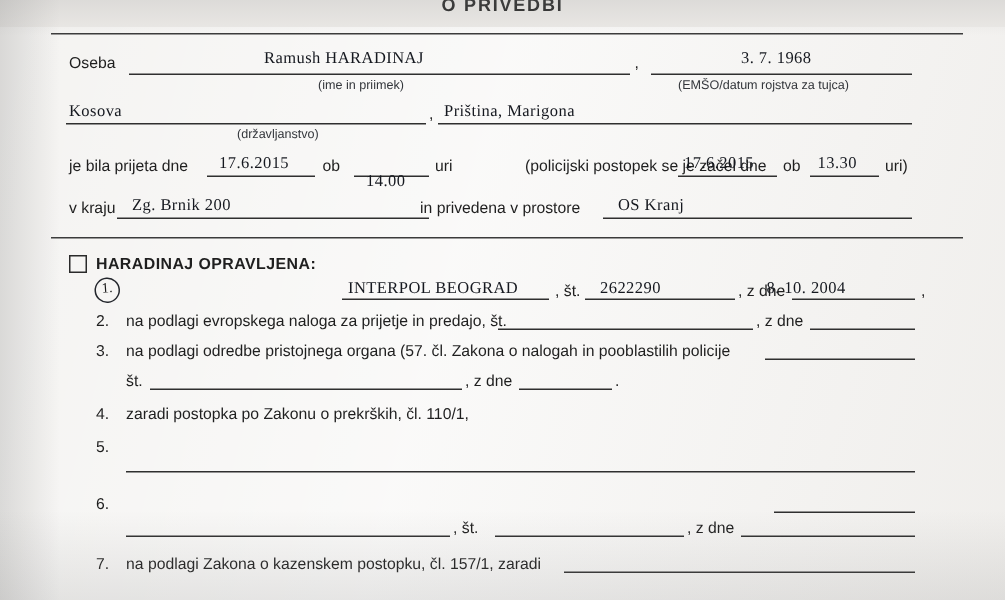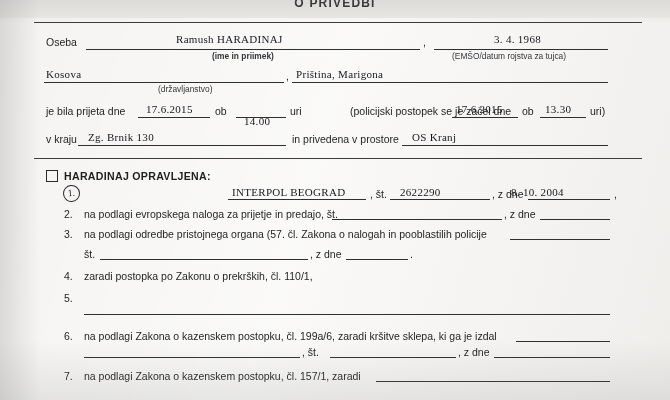--- a/index.html
+++ b/index.html
@@ -126,22 +126,22 @@
   <div class="top-band"></div>
   <div class="title">O PRIVEDBI</div>
 
   <div class="rule" style="left:34px; top:22px; width:608px;"></div>
 
   <div class="t" style="left:46px; top:36px;">Oseba</div>
   <div class="uline" style="left:86px; top:49px; width:334px;"></div>
   <div class="t handw" style="left:176px; top:33px;">Ramush HARADINAJ</div>
   <div class="t" style="left:423px; top:36px;">,</div>
   <div class="uline" style="left:434px; top:49px; width:174px;"></div>
-  <div class="t handw" style="left:494px; top:33px;">3. 4. 1968</div>
-  <div class="t caption" style="left:212px; top:51px;font-weight:bold;">(ime in priimek)</div>
+  <div class="t handw" style="left:494px; top:33px;">3. 7. 1968</div>
+  <div class="t caption" style="left:212px; top:51px;">(ime in priimek)</div>
   <div class="t caption" style="left:452px; top:51px;">(EMŠO/datum rojstva za tujca)</div>
 
   <div class="t handw" style="left:46px; top:68px;">Kosova</div>
   <div class="uline" style="left:44px; top:82px; width:240px;"></div>
   <div class="t" style="left:286px; top:70px;">,</div>
   <div class="t handw" style="left:296px; top:68px;">Priština, Marigona</div>
   <div class="uline" style="left:292px; top:82px; width:316px;"></div>
   <div class="t caption" style="left:128px; top:84px;margin-left:30px;">(državljanstvo)</div>
 
   <div class="t" style="left:46px; top:105px;">je bila prijeta dne</div>
@@ -154,22 +154,22 @@
   <div class="t" style="left:310px; top:105px;margin-left:40px;">(policijski postopek se je začel dne</div>
   <div class="uline" style="left:452px; top:117px; width:66px;"></div>
   <div class="t handw" style="left:456px; top:103px;">17.6.2015</div>
   <div class="t" style="left:522px; top:105px;">ob</div>
   <div class="uline" style="left:540px; top:117px; width:46px;"></div>
   <div class="t handw" style="left:545px; top:103px;">13.30</div>
   <div class="t" style="left:590px; top:105px;">uri)</div>
 
   <div class="t" style="left:46px; top:133px;">v kraju</div>
   <div class="uline" style="left:78px; top:145px; width:208px;"></div>
-  <div class="t handw" style="left:88px; top:131px;">Zg. Brnik 130</div>
-  <div class="t" style="left:292px; top:133px;">in privedena v prostore</div>
+  <div class="t handw" style="left:88px; top:131px;">Zg. Brnik 200</div>
+  <div class="t" style="left:280px; top:133px;">in privedena v prostore</div>
   <div class="uline" style="left:402px; top:145px; width:206px;"></div>
   <div class="t handw" style="left:412px; top:131px;">OS Kranj</div>
 
   <div class="rule" style="left:34px; top:158px; width:608px;"></div>
 
   <div class="checkbox" style="left:46px; top:170px;"></div>
   <div class="t bold" style="left:64px; top:170px; font-size:10.6px; letter-spacing:0.3px;">HARADINAJ OPRAVLJENA:</div>
 
   <div class="circle-num" style="left:63px; top:185px;">1.</div>
   <div class="uline" style="left:228px; top:199px; width:138px;"></div>
@@ -197,21 +197,20 @@
   <div class="uline" style="left:346px; top:259px; width:62px;"></div>
   <div class="t" style="left:410px; top:248px;">.</div>
 
   <div class="t" style="left:64px; top:270px;">4.</div>
   <div class="t" style="left:84px; top:270px;">zaradi postopka po Zakonu o prekrških, čl. 110/1,</div>
 
   <div class="t" style="left:64px; top:292px;">5.</div>
   <div class="uline" style="left:84px; top:314px; width:526px;"></div>
 
   <div class="t" style="left:64px; top:330px;">6.</div>
-  <div class="t" style="left:84px; top:330px;">na podlagi Zakona o kazenskem postopku, čl. 199a/6, zaradi kršitve sklepa, ki ga je izdal</div>
   <div class="uline" style="left:516px; top:341px; width:94px;"></div>
   <div class="uline" style="left:84px; top:357px; width:216px;"></div>
   <div class="t" style="left:302px; top:346px;">, št.</div>
   <div class="uline" style="left:330px; top:357px; width:126px;"></div>
   <div class="t" style="left:458px; top:346px;">, z dne</div>
   <div class="uline" style="left:494px; top:357px; width:116px;"></div>
 
   <div class="t" style="left:64px; top:370px;">7.</div>
   <div class="t" style="left:84px; top:370px;">na podlagi Zakona o kazenskem postopku, čl. 157/1, zaradi</div>
   <div class="uline" style="left:376px; top:381px; width:234px;"></div>

